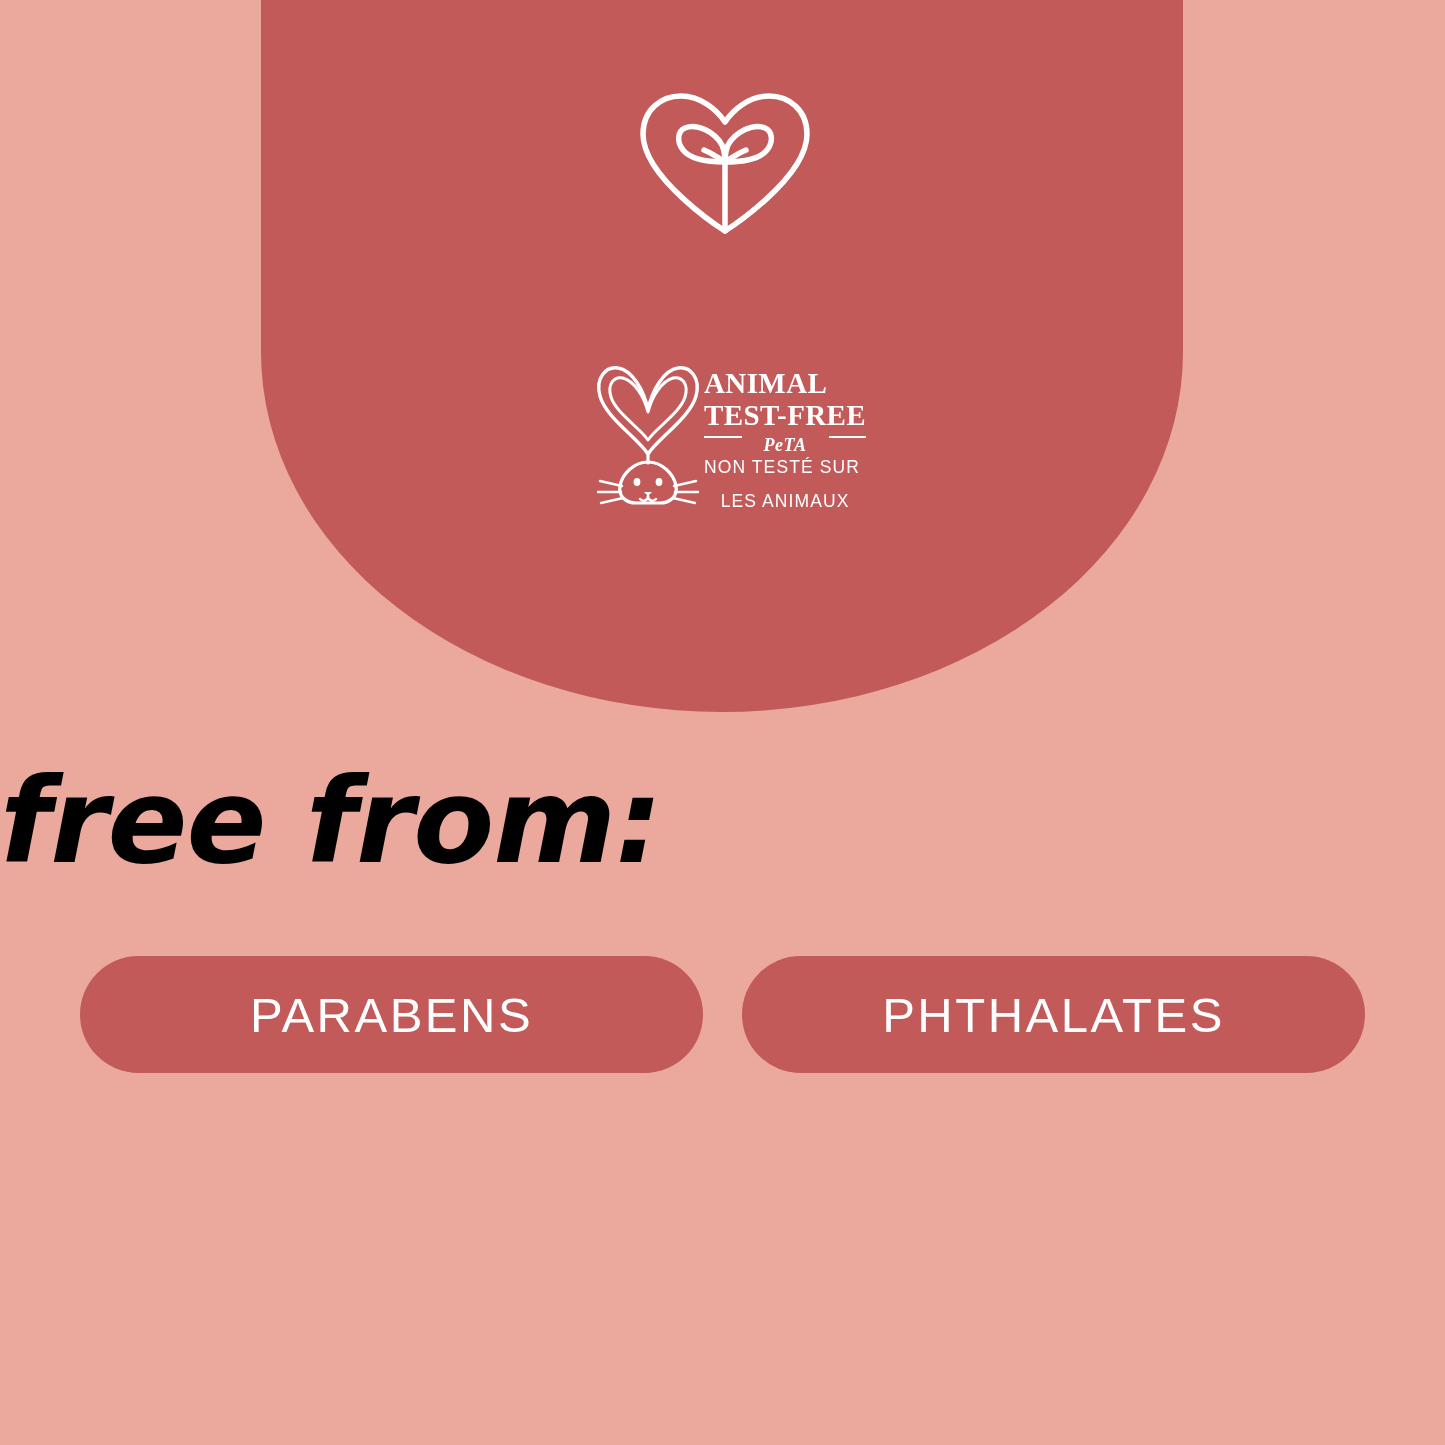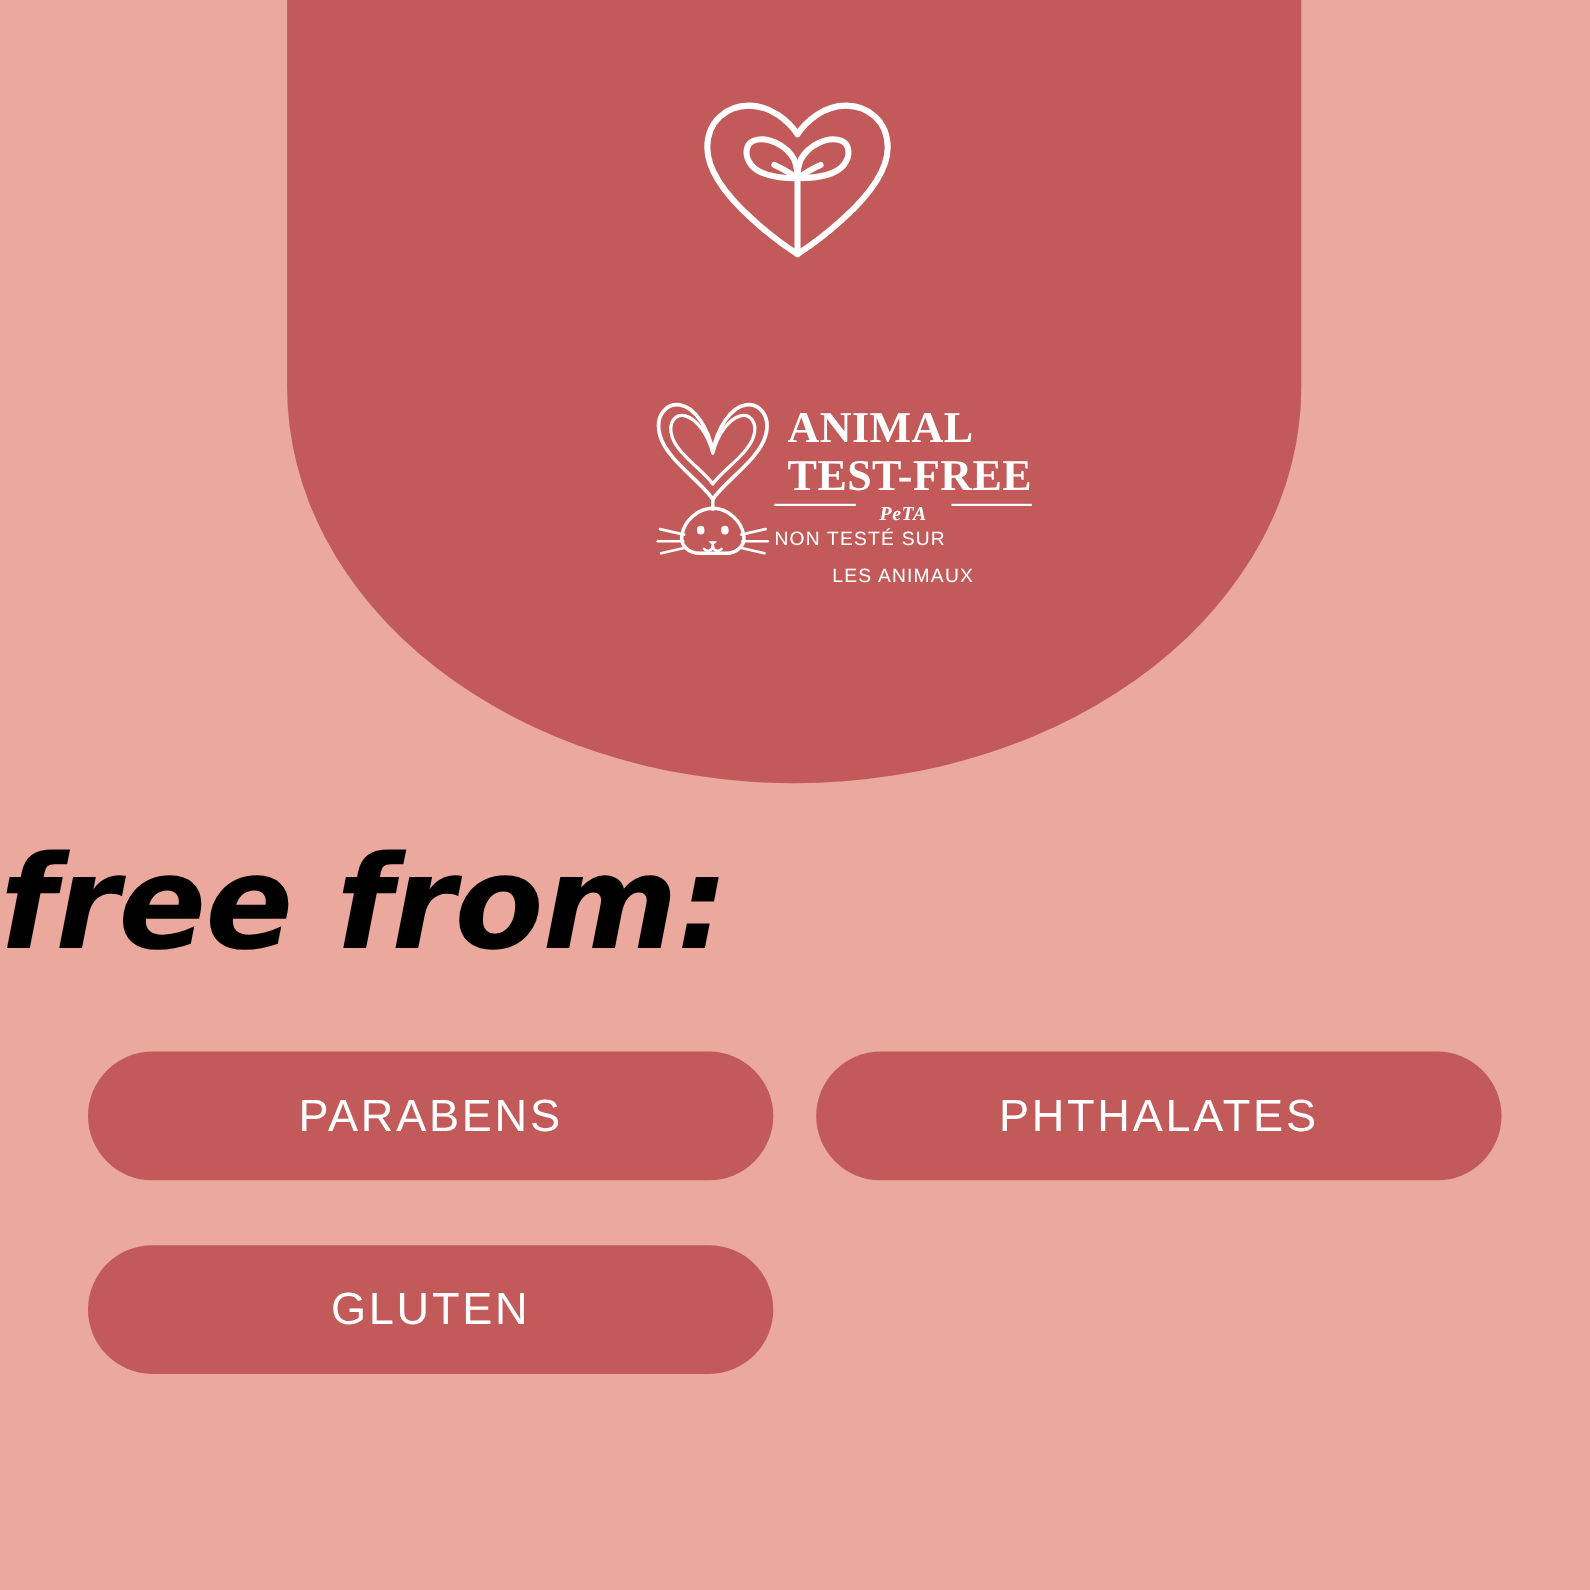--- a/index.html
+++ b/index.html
@@ -64,25 +64,24 @@
   .peta-text {
     flex: 1 1 auto;
     padding-top: 7px;
     color: #ffffff;
     line-height: 1;
   }
   .peta-line-animal,
   .peta-line-testfree {
     font-family: "Liberation Serif", serif;
     font-weight: 700;
-    font-size: 40px;
+    font-size: 29px;
     letter-spacing: 0.4px;
     white-space: nowrap;
     display: block;
-    margin-left: 12px;
   }
   .peta-line-testfree { margin-top: 3px; }
 
   .peta-rule-row {
     display: flex;
     align-items: flex-start;
     gap: 22px;
     margin-top: 6px;
     margin-bottom: 5px;
   }
@@ -139,21 +138,21 @@
   .pill {
     height: 117px;
     border-radius: 60px;
     background: #c25a5a;
     display: flex;
     align-items: center;
     justify-content: center;
     color: #ffffff;
     font-family: "Liberation Sans", sans-serif;
     font-weight: 400;
-    font-size: 41px;
+    font-size: 49px;
     letter-spacing: 2.5px;
     white-space: nowrap;
     box-sizing: border-box;
     padding: 0 14px;
   }
 </style>
 </head>
 <body>
 
 <div class="canvas">
@@ -221,18 +220,15 @@
 
   <div class="headline">free from:</div>
 
   <div class="pill-grid">
     <div class="pill">
       <span>PARABENS</span>
     </div>
     <div class="pill">
       <span>PHTHALATES</span>
     </div>
-    <div class="pill">
-      <span>GLUTEN</span>
-    </div>
   </div>
 
 </div>
 
 </body></html>

